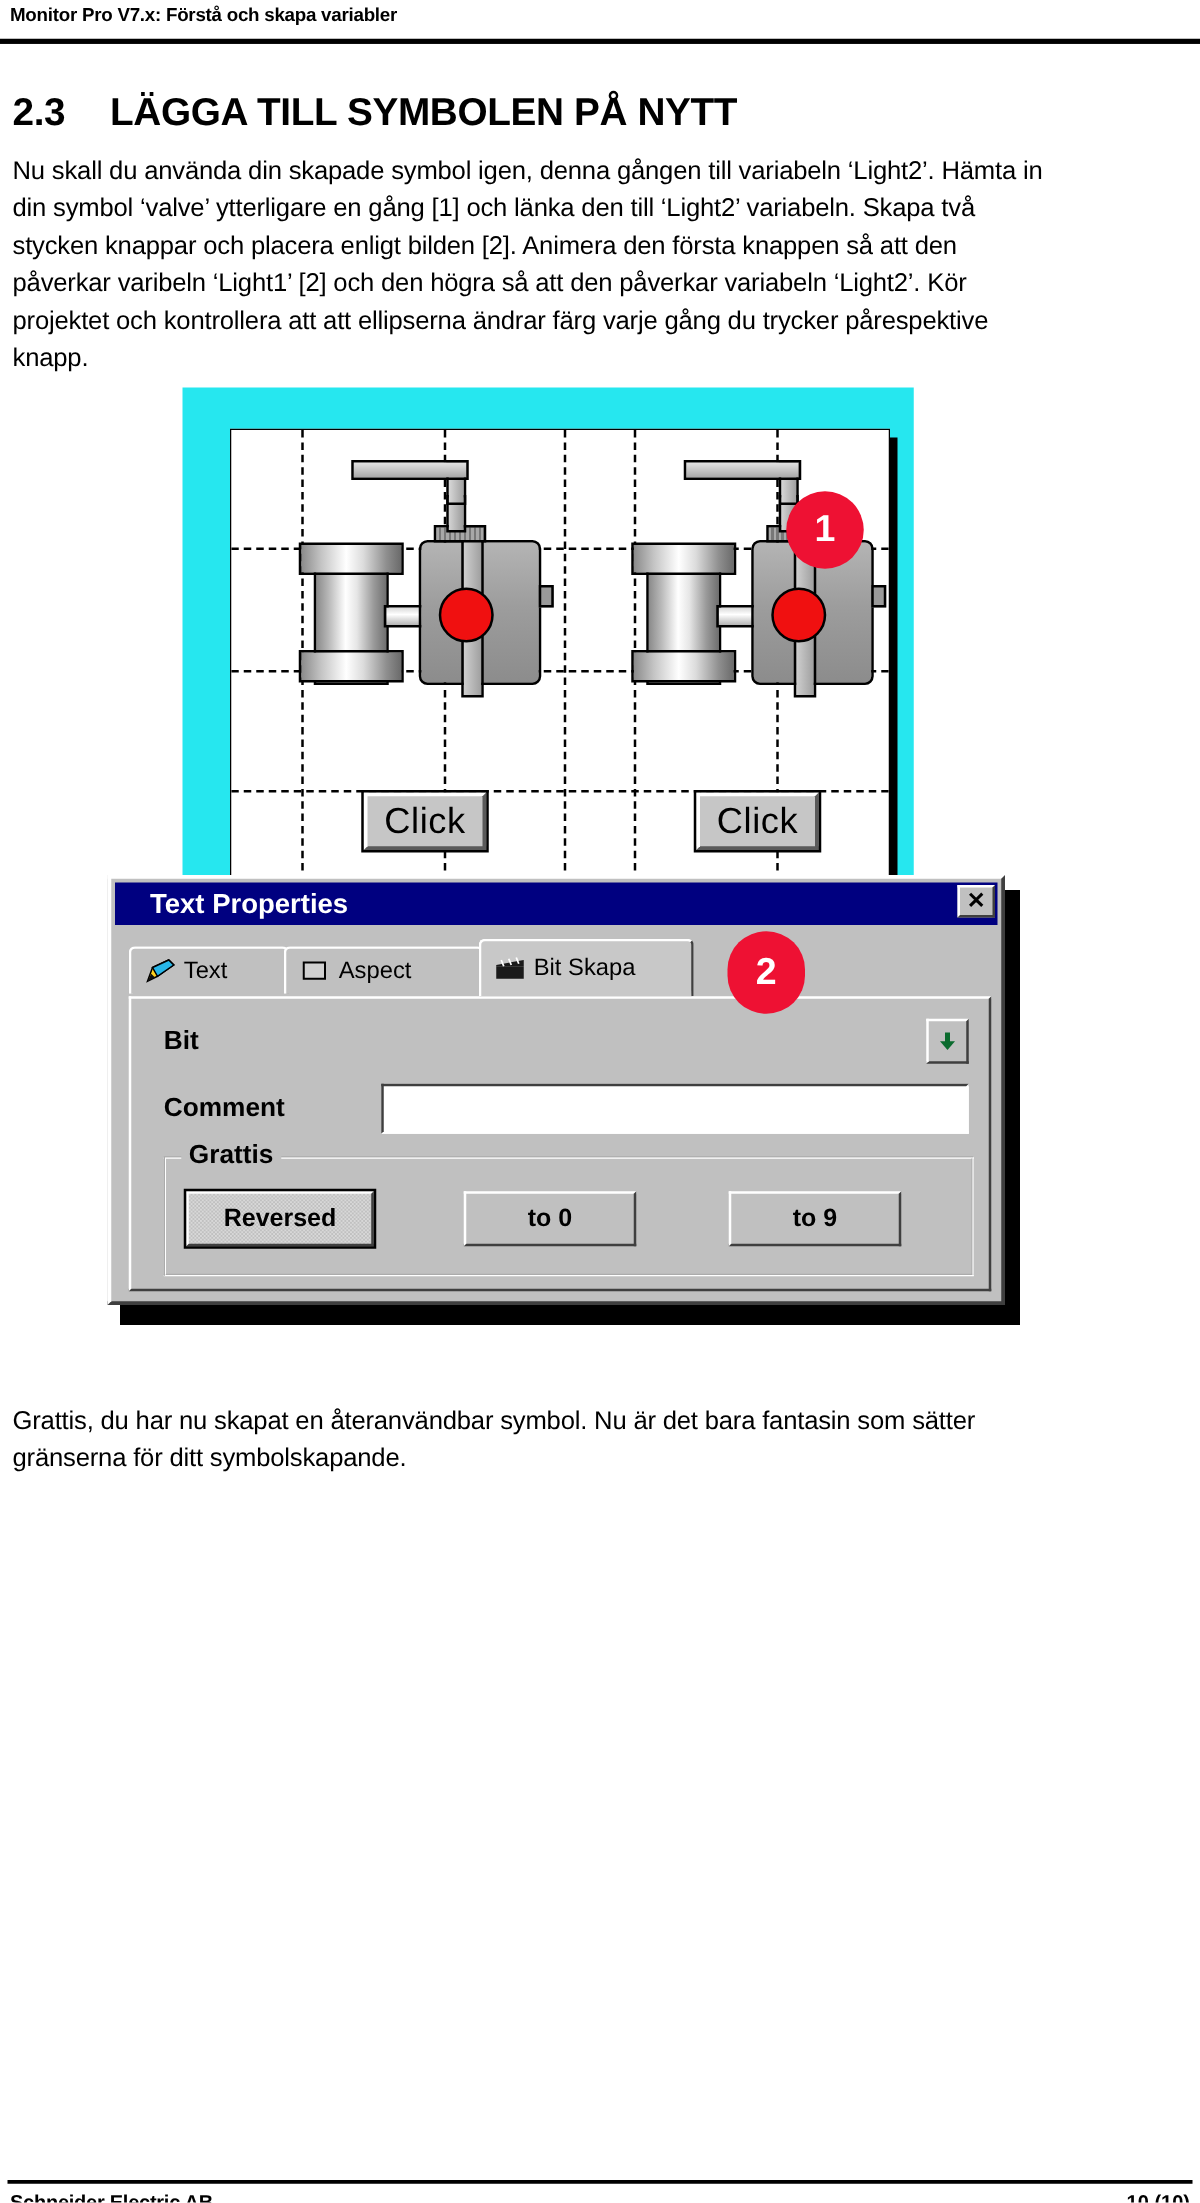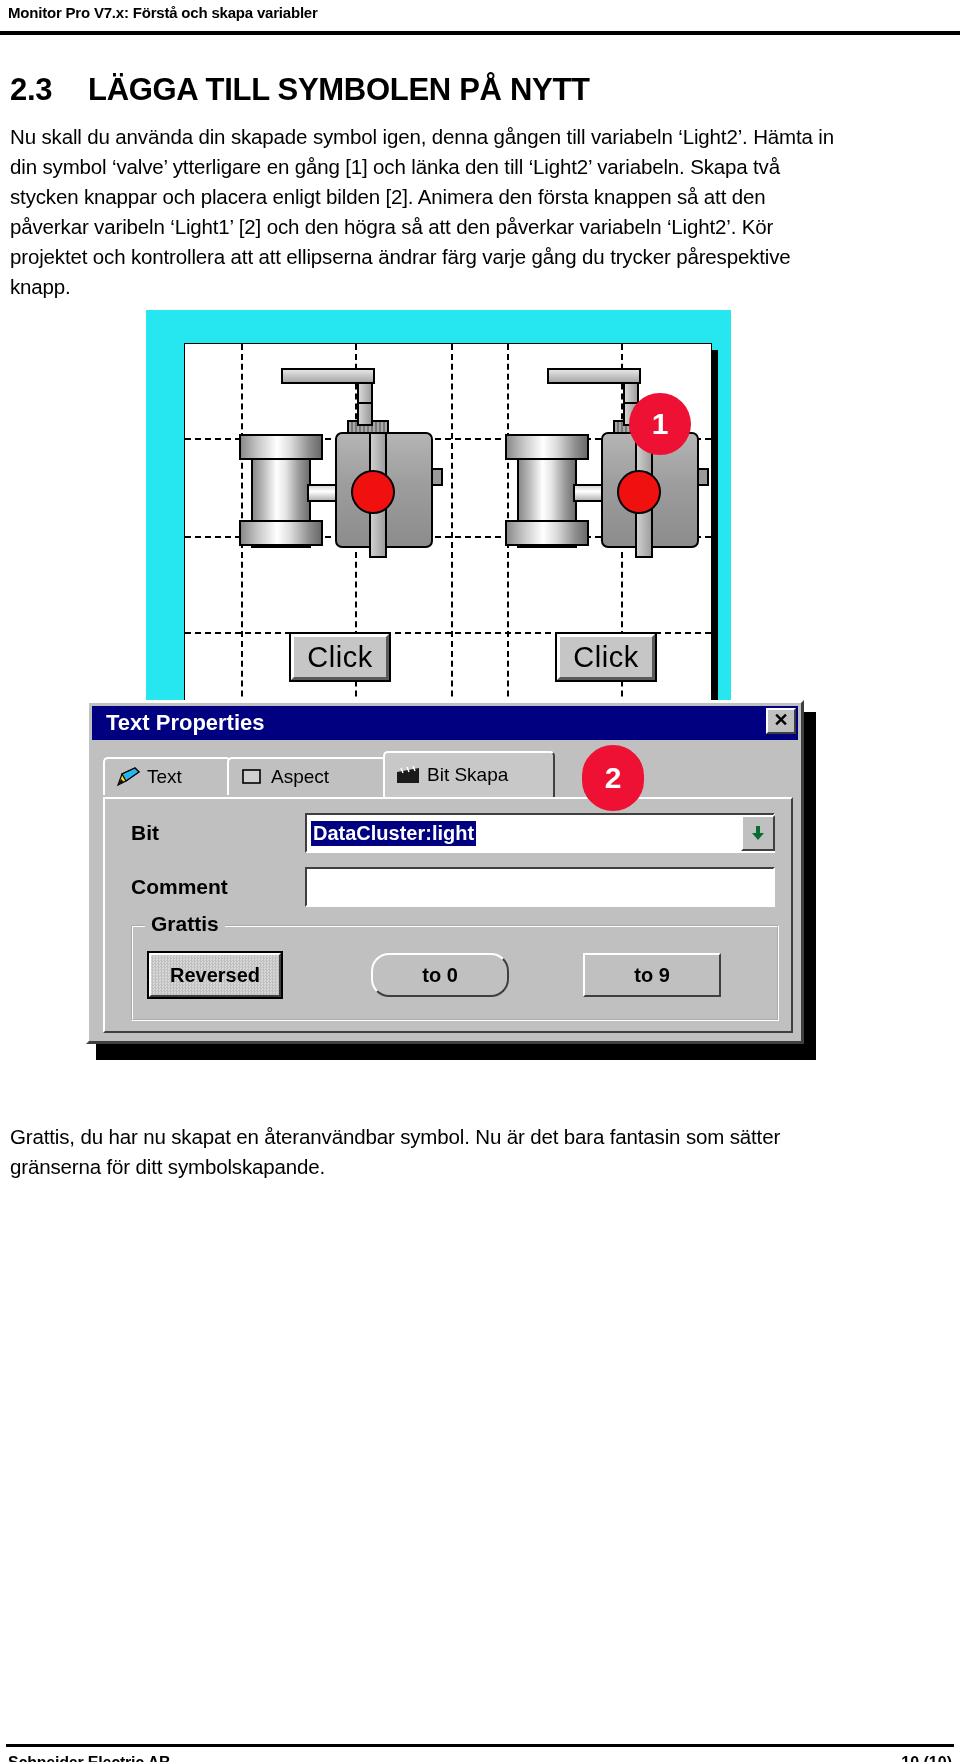--- a/index.html
+++ b/index.html
@@ -148,21 +148,21 @@
     position:absolute; left:0; top:0; width:718px; height:344px;
     background:#c0c0c0;
     border-top:3px solid #ffffff; border-left:3px solid #ffffff;
     border-right:3px solid #3f3f3f; border-bottom:3px solid #3f3f3f;
   }
   .dlg-title {
     position:absolute; left:3px; top:3px; right:3px; height:34px;
     background:#000080; color:#fff;
     font-size:22px; font-weight:bold;
     display:flex; align-items:center;
-    padding-left:14px;
+    padding-left:28px;
   }
   .dlg-close {
     position:absolute; right:5px; top:5px; width:30px; height:26px;
     background:#c0c0c0;
     border-top:2px solid #ffffff; border-left:2px solid #ffffff;
     border-right:2px solid #3f3f3f; border-bottom:2px solid #3f3f3f;
     font-size:18px; font-weight:bold; line-height:20px; text-align:center;
     color:#000;
   }
 
@@ -353,39 +353,36 @@
             </g>
           </svg>
         </span>
         <span>Bit Skapa</span>
       </div>
     </div>
 
     <div class="panel">
 
       <div class="fld-label" style="left:26px; top:22px;">Bit</div>
-      <div class="txtbox" style="left:200px; top:14px; width:470px;">
-        <span class="sel">DataCluster:light</span>
-      </div>
       <div class="spin" style="left:636px; top:16px;">
         <svg width="18" height="18" viewBox="0 0 18 18">
           <rect x="7" y="2" width="4" height="8" fill="#0a6b2e"></rect>
           <polygon points="3,9 15,9 9,16" fill="#0a6b2e"></polygon>
         </svg>
       </div>
 
       <div class="fld-label" style="left:26px; top:76px;">Comment</div>
       <div class="txtbox" style="left:200px; top:68px; width:470px;">
         <span class="sel" style="background:transparent;color:#000;"></span>
       </div>
 
       <div class="groupbox">
         <span class="group-legend">Grattis</span>
-        <div class="dbtn focused" style="left:16px; top:26px; width:132px;">Reversed</div>
-        <div class="dbtn" style="left:238px; top:26px; width:138px;border-radius:18px;">to 0</div>
+        <div class="dbtn focused" style="left:16px; top:26px; width:150px;">Reversed</div>
+        <div class="dbtn" style="left:238px; top:26px; width:138px;">to 0</div>
         <div class="dbtn" style="left:450px; top:26px; width:138px;">to 9</div>
       </div>
 
     </div>
   </div>
 </div>
 
 <div class="badge" id="badge2">2</div>
 
 <div class="closing" style="top: 1122px;">Grattis, du har nu skapat en återanvändbar symbol. Nu är det bara fantasin som sätter gränserna för ditt symbolskapande.</div>

